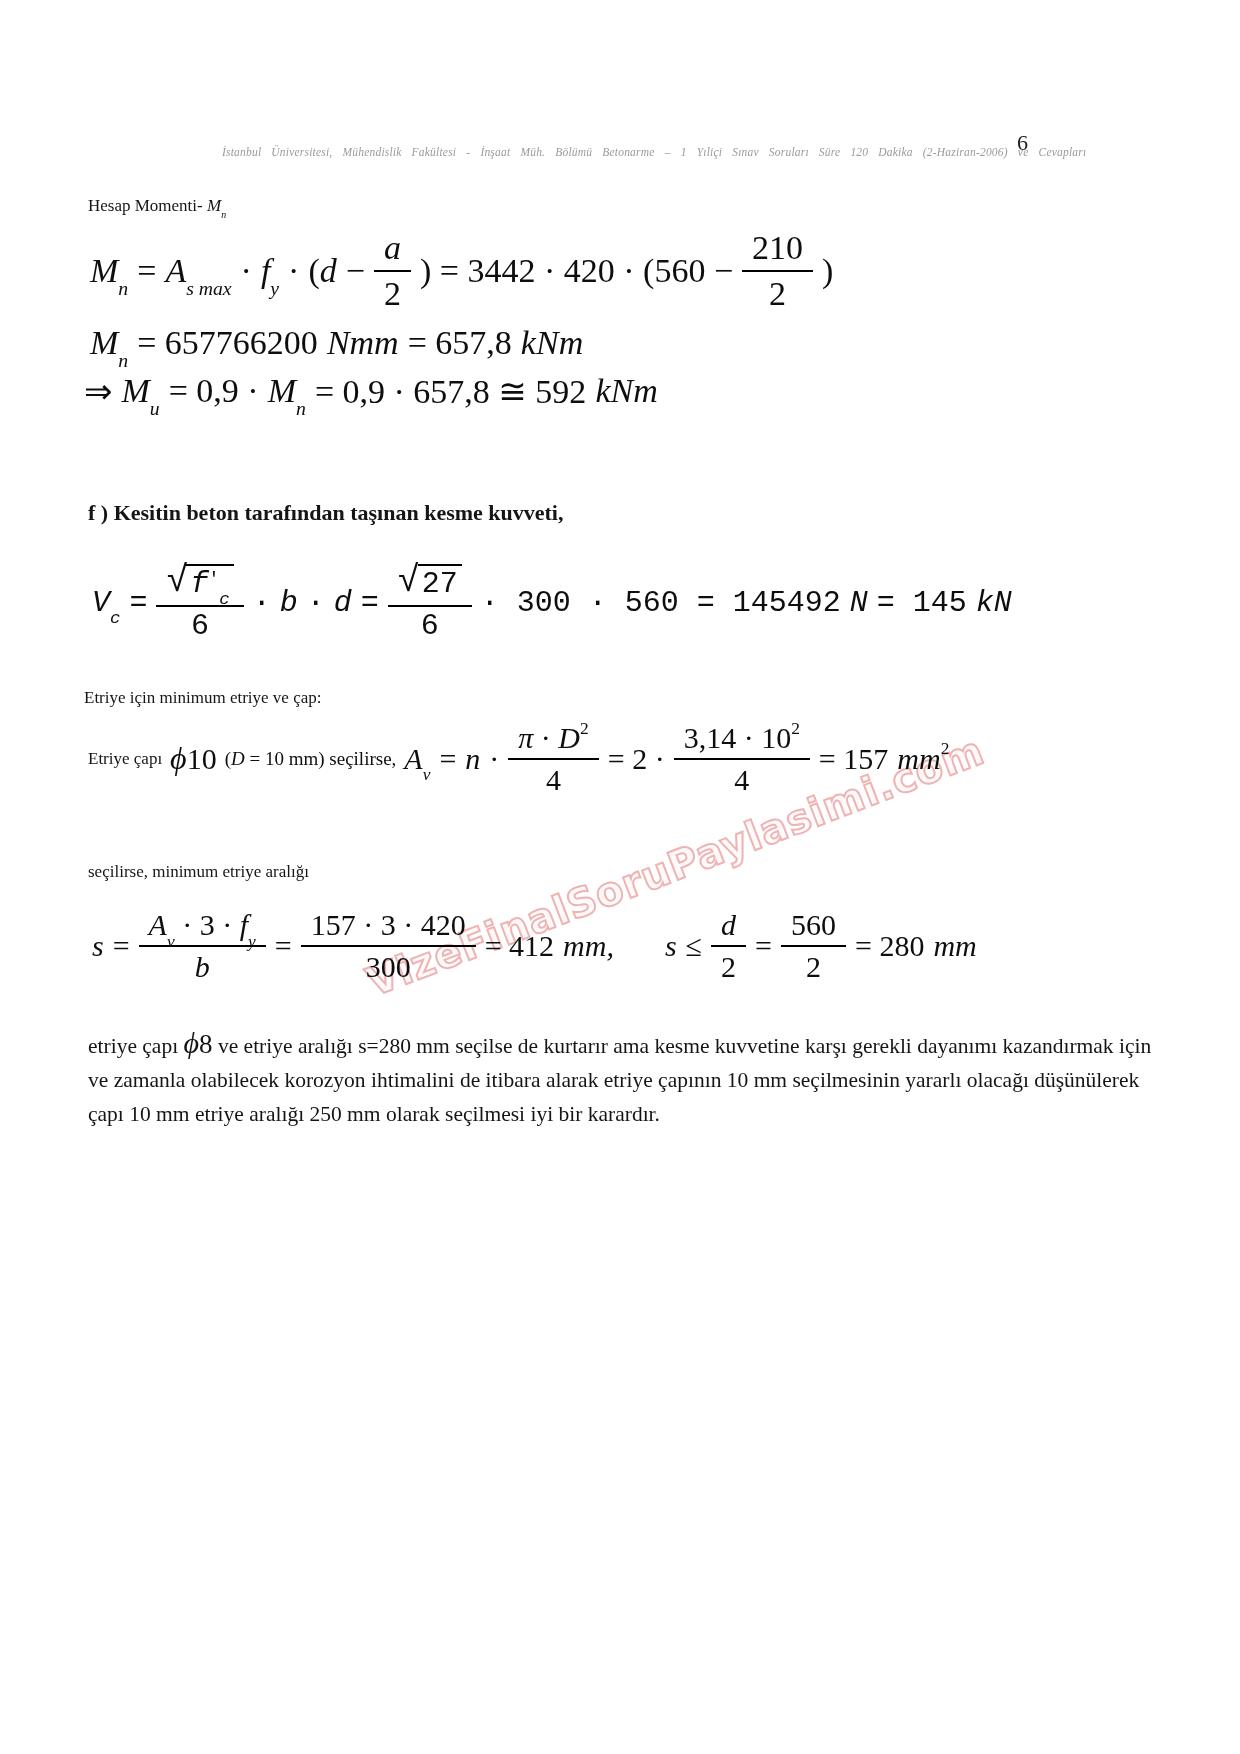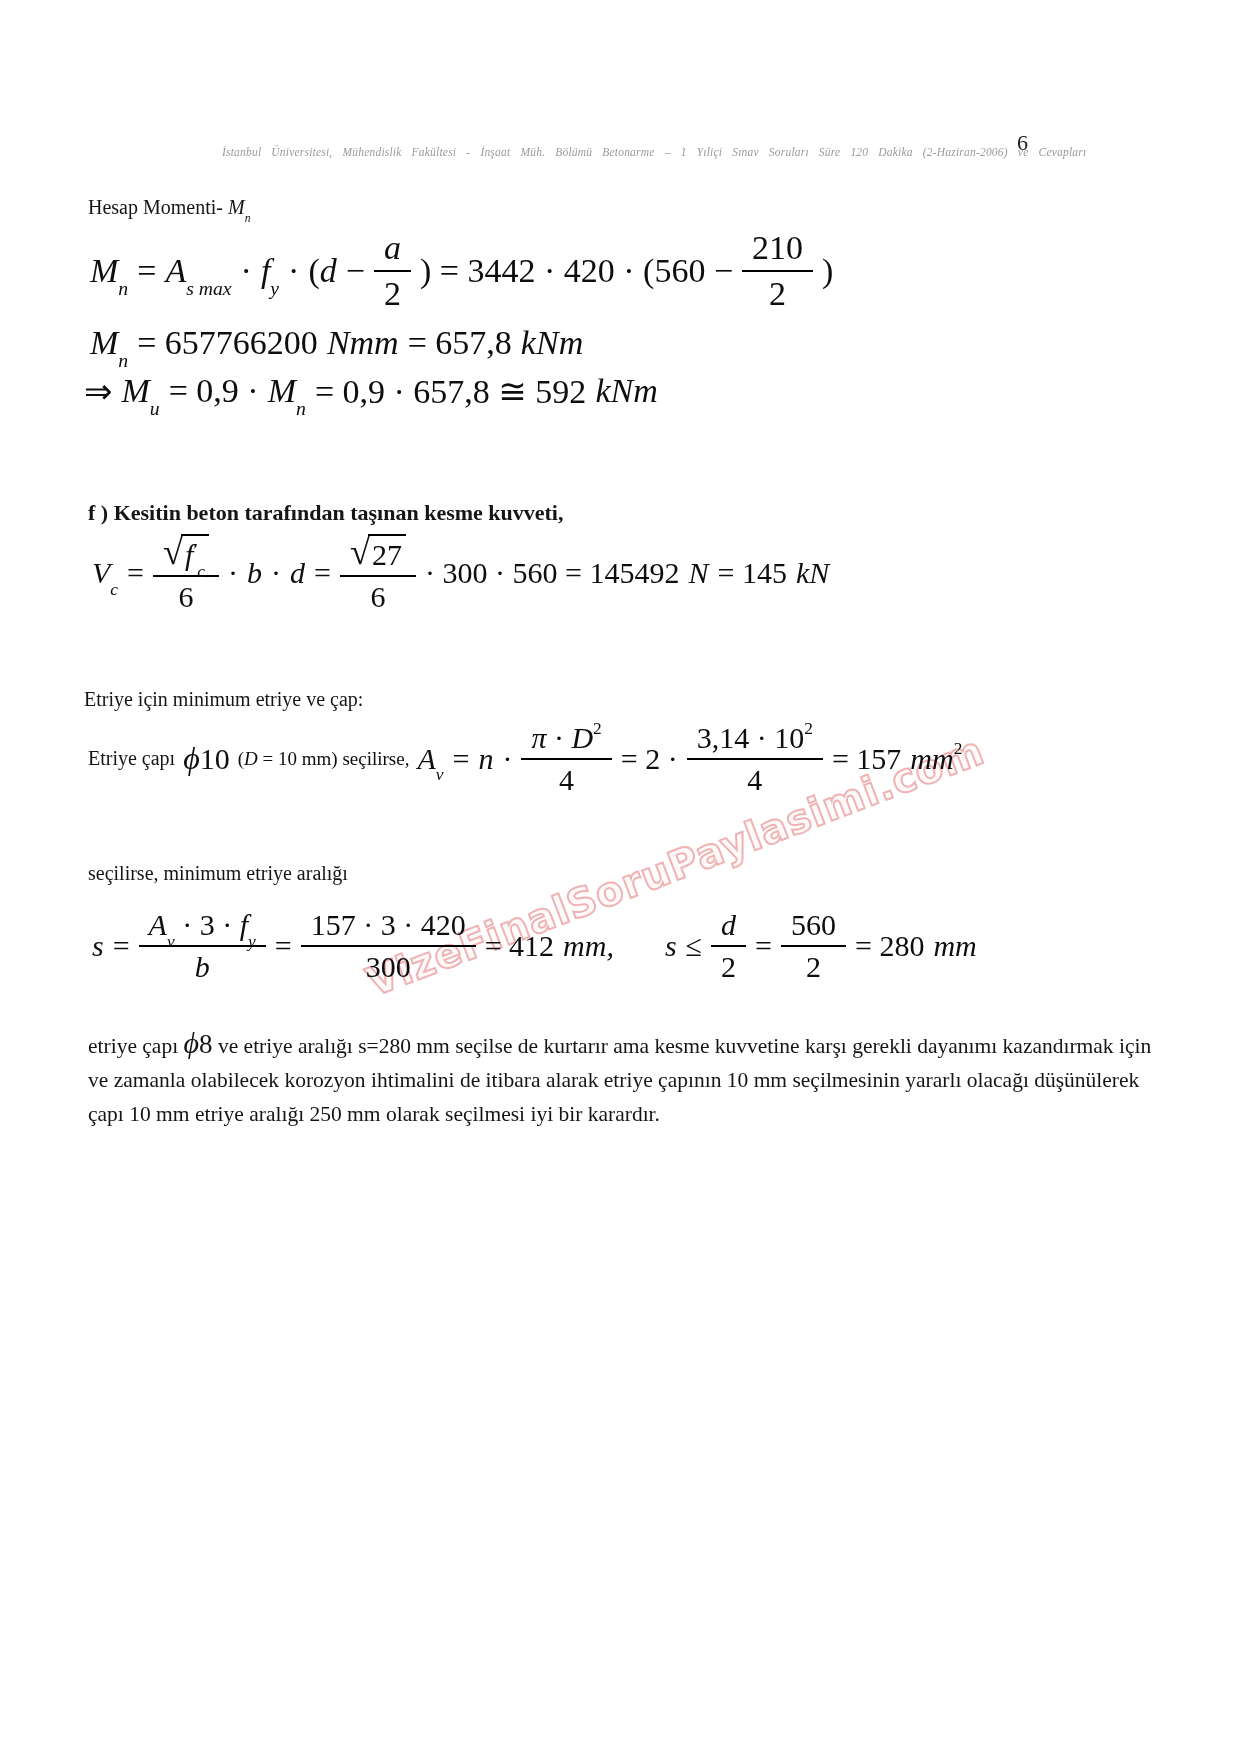--- a/index.html
+++ b/index.html
@@ -10,21 +10,21 @@
   }
   
   .hdr {
     position:absolute; left:222px; top:146px; width:690px;
     font-size:11.5px; font-style:italic; color:#9a9a9a;
     word-spacing:7px; letter-spacing:0.2px; white-space:nowrap;
   }
   .pgnum { position:absolute; left:1017px; top:130px; font-size:22px; color:#222; }
 
   
-  .txt { position:absolute; font-size:20px; color:#151515; white-space:nowrap; }
+  .txt { position:absolute; font-size:17px; color:#151515; white-space:nowrap; }
   .bold { font-weight:bold; font-size:22px; }
 
   
   .row {
     position:absolute; display:flex; align-items:center; gap:9px;
     white-space:nowrap; font-family:"Liberation Serif", serif; color:#0e0e0e;
   }
   .m34 { font-size:34px; }
   .m30 { font-size:30px; }
   .v { font-style:italic; }
@@ -109,21 +109,21 @@
     <span>⇒</span>
     <span class="grp"><span class="v">M</span><sub>u</sub></span>
     <span>= 0,9 ·</span>
     <span class="grp"><span class="v">M</span><sub>n</sub></span>
     <span>= 0,9 · 657,8 ≅ 592</span>
     <span class="v">kNm</span>
   </div>
 
   <div class="txt bold z" style="left:88px; top:500px;">f )  Kesitin beton tarafından taşınan kesme kuvveti,</div>
 
-  <div class="row m30 z" style="left:92px; top:534px;">
+  <div class="row m30 z" style="left:92px; top:564px;font-family:Liberation Mono, monospace;">
     <span class="grp"><span class="v">V</span><sub>c</sub></span>
     <span>=</span>
     <span class="frac">
       <span class="fnum"><span class="sqrt">
             <span class="sqsym">√</span>
             <span class="sqbody"><span class="v">f</span><span class="prime">′</span><sub>c</sub></span>
           </span></span>
       <span class="fden">6</span>
     </span>
     <span>·</span>

